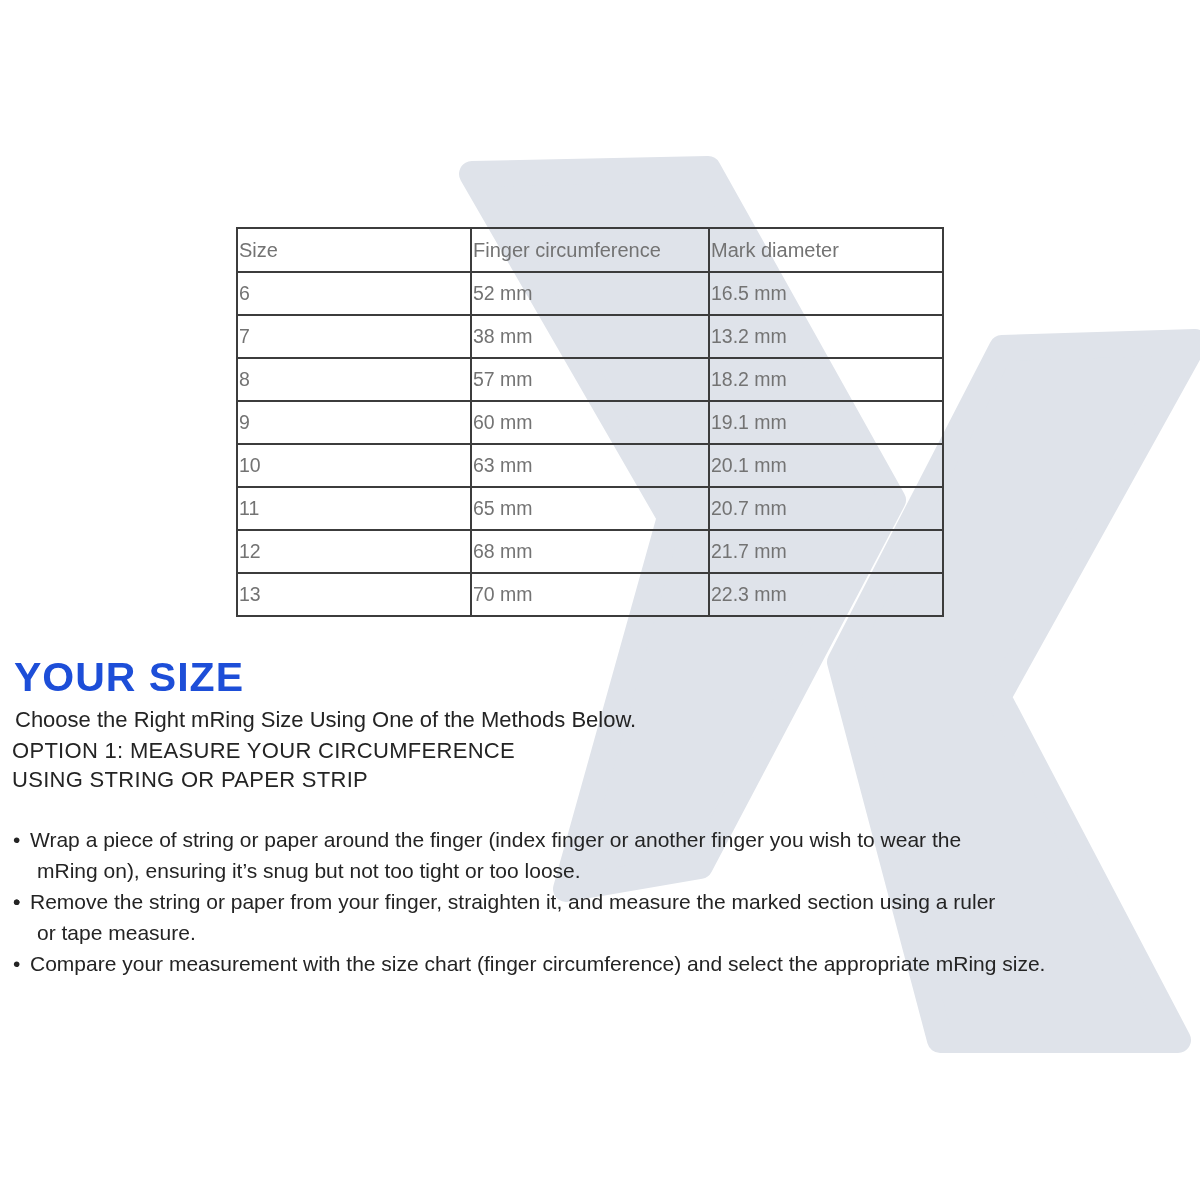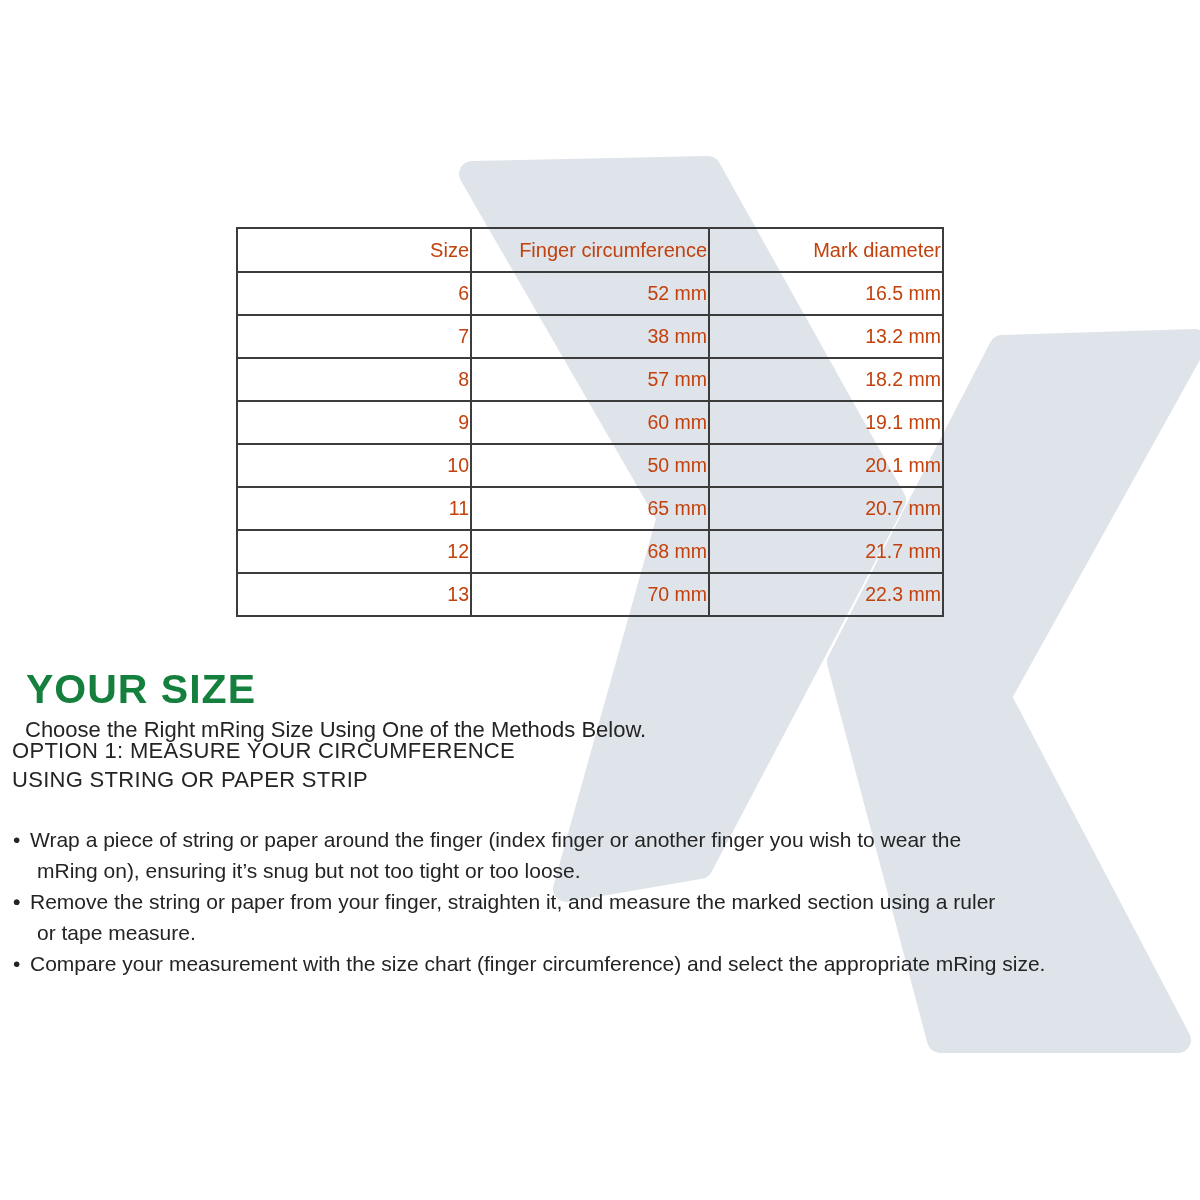--- a/index.html
+++ b/index.html
@@ -18,47 +18,47 @@
   }
   table.size-table {
     position:absolute; left:236px; top:227px; width:706px;
     z-index:2;
     border-collapse:collapse;
     table-layout:fixed;
     background:transparent;
   }
   table.size-table th, table.size-table td {
     border:2px solid #3c3c3c;
-    text-align:right;
+    text-align:left;
     vertical-align:middle;
     background:transparent;
-    color:#c2410c;
+    color:#737373;
   }
   table.size-table th {
     height:40px;
     font-size:20px;
     font-weight:400;
   }
   table.size-table td {
     height:39px;
     font-size:19.5px;
     font-weight:400;
   }
   .page-title {
     position:absolute; left:14px; top:654px; z-index:2;
-    margin:12px;
+    margin:0;
     font-size:41px;
     font-weight:700;
     letter-spacing:1px;
-    color:#15803d;
+    color:#1d4ed8;
     white-space:nowrap;
   }
   .page-subtitle {
     position:absolute; left:12px; top:704px; z-index:2;
-    margin:13px;
+    margin:3px;
     font-size:22px;
     color:#242424;
     white-space:nowrap;
   }
   .option-heading {
     position:absolute; left:12px; top:736px; z-index:2;
     font-size:22px;
     line-height:29px;
     color:#242424;
     letter-spacing:0.3px;
@@ -122,21 +122,21 @@
           <td>57 mm</td>
           <td>18.2 mm</td>
         </tr>
         <tr>
           <td>9</td>
           <td>60 mm</td>
           <td>19.1 mm</td>
         </tr>
         <tr>
           <td>10</td>
-          <td>50 mm</td>
+          <td>63 mm</td>
           <td>20.1 mm</td>
         </tr>
         <tr>
           <td>11</td>
           <td>65 mm</td>
           <td>20.7 mm</td>
         </tr>
         <tr>
           <td>12</td>
           <td>68 mm</td>

